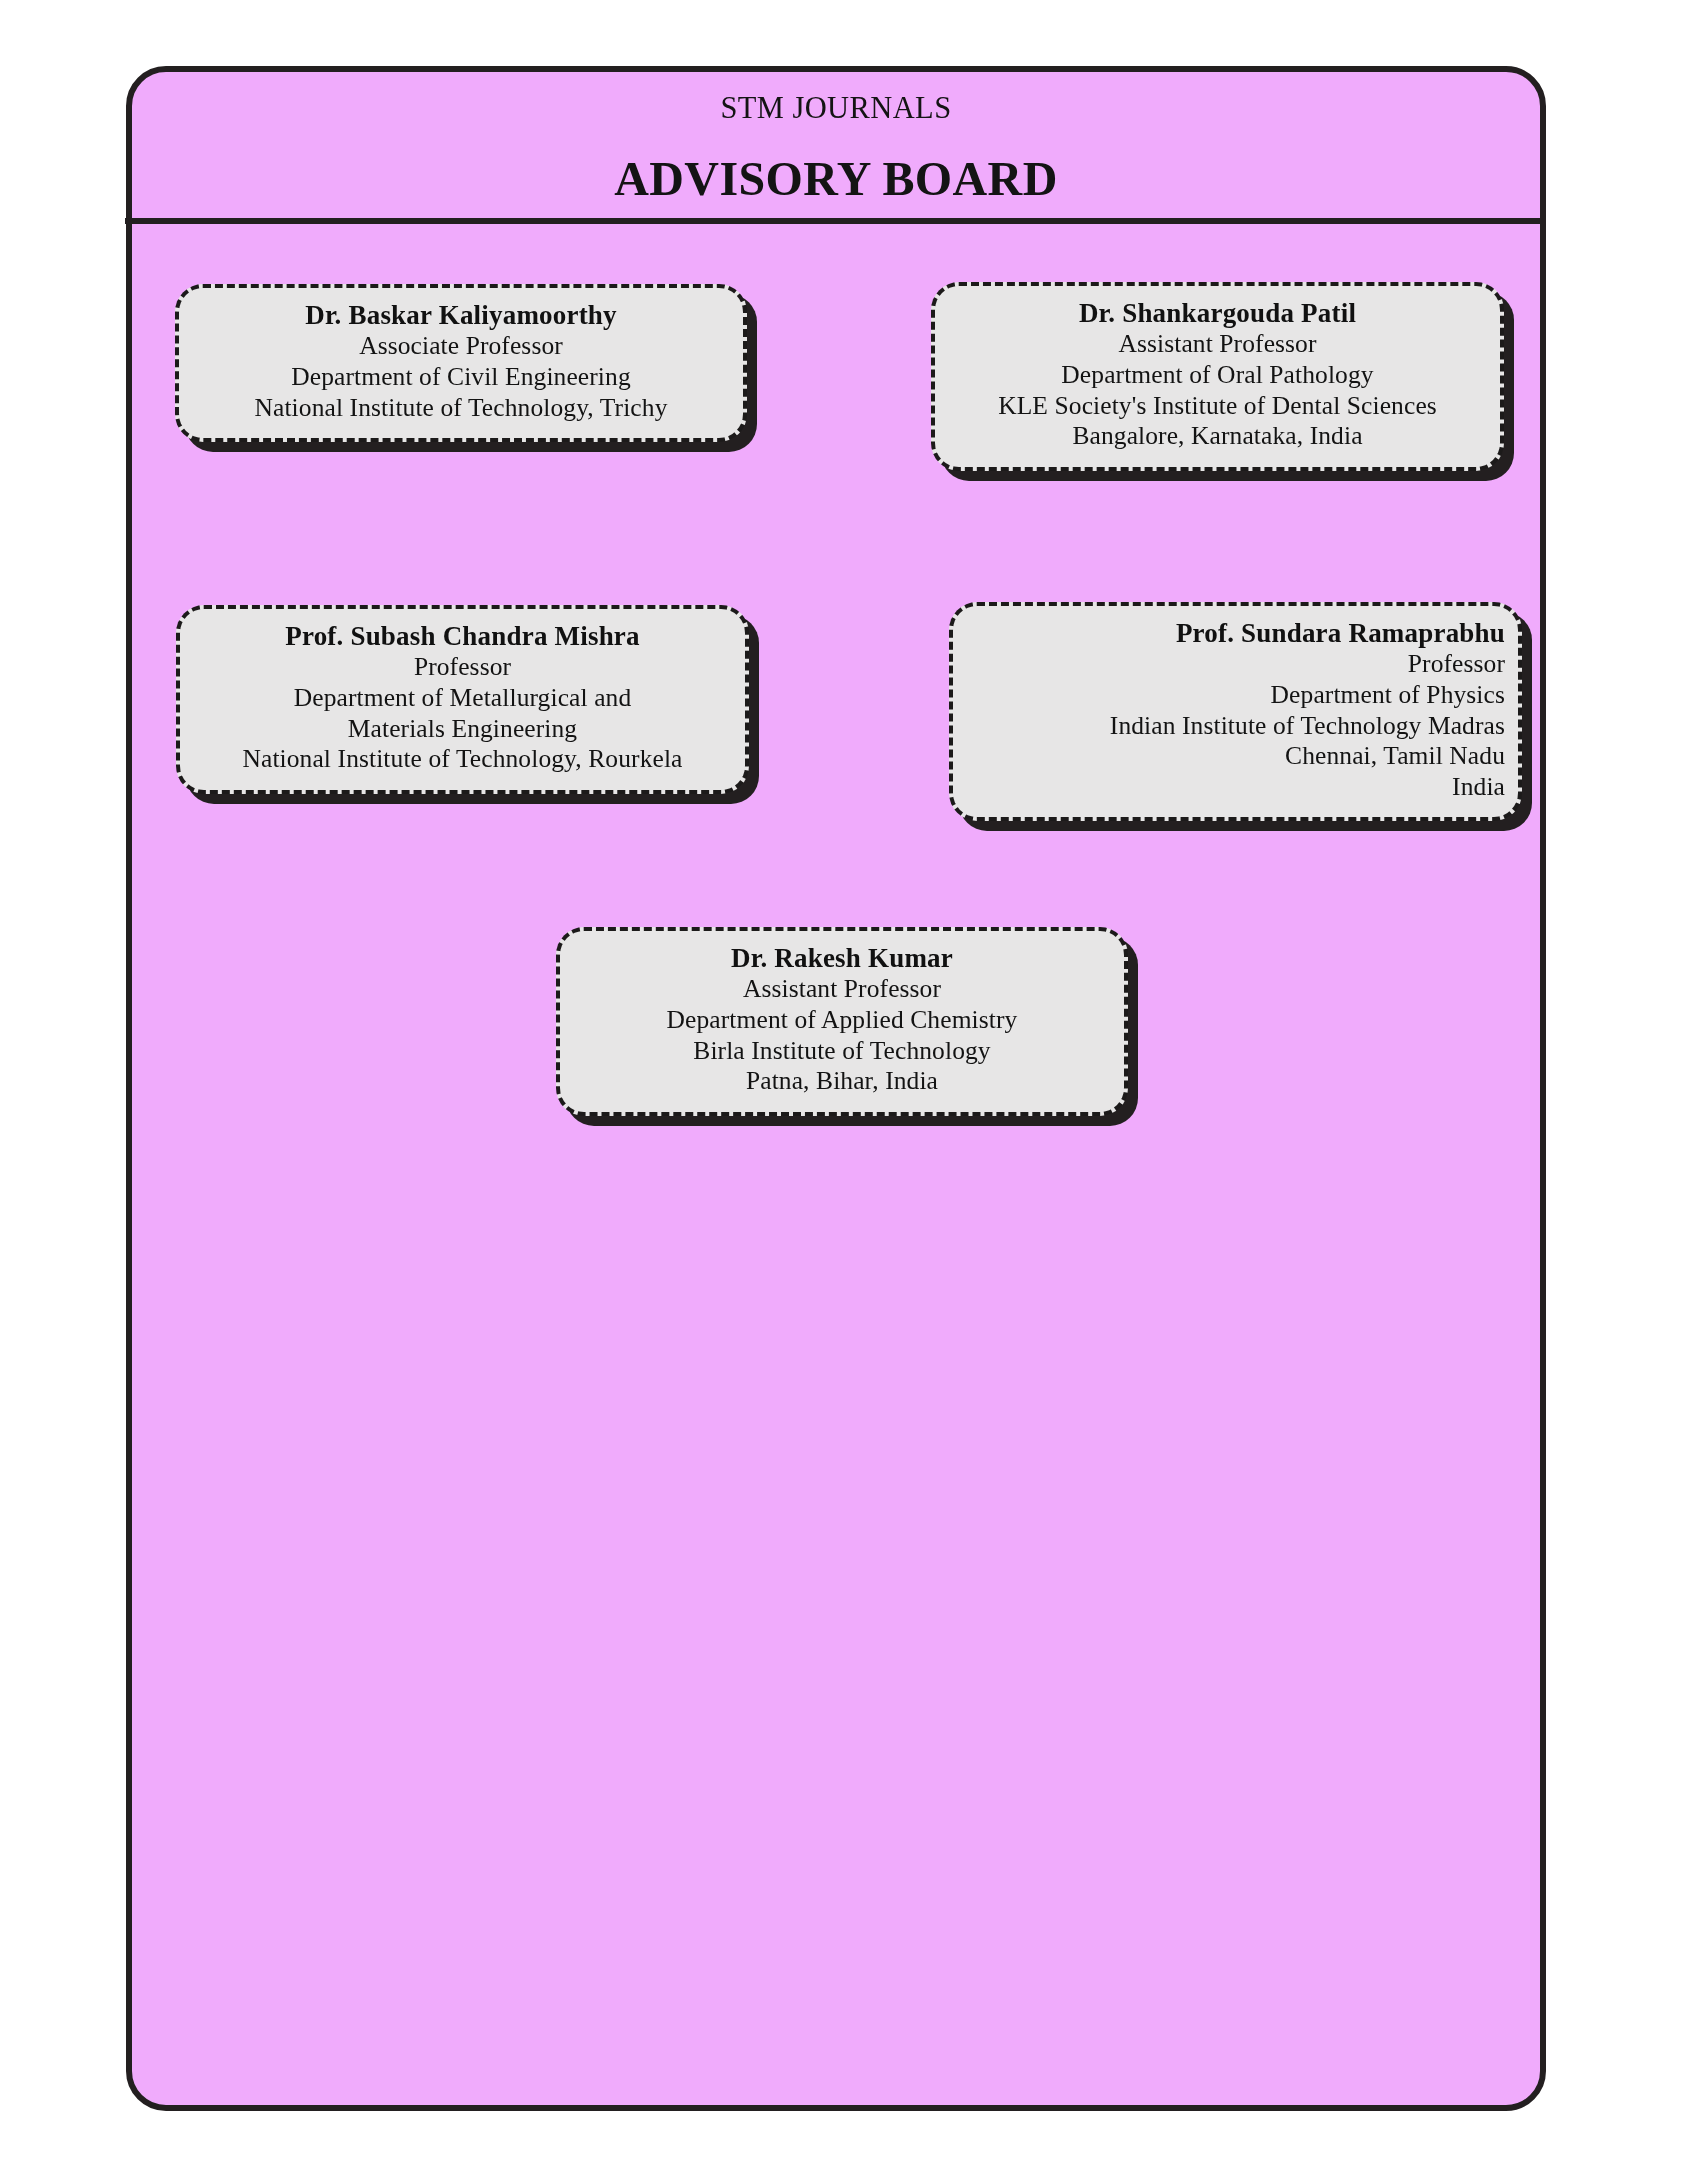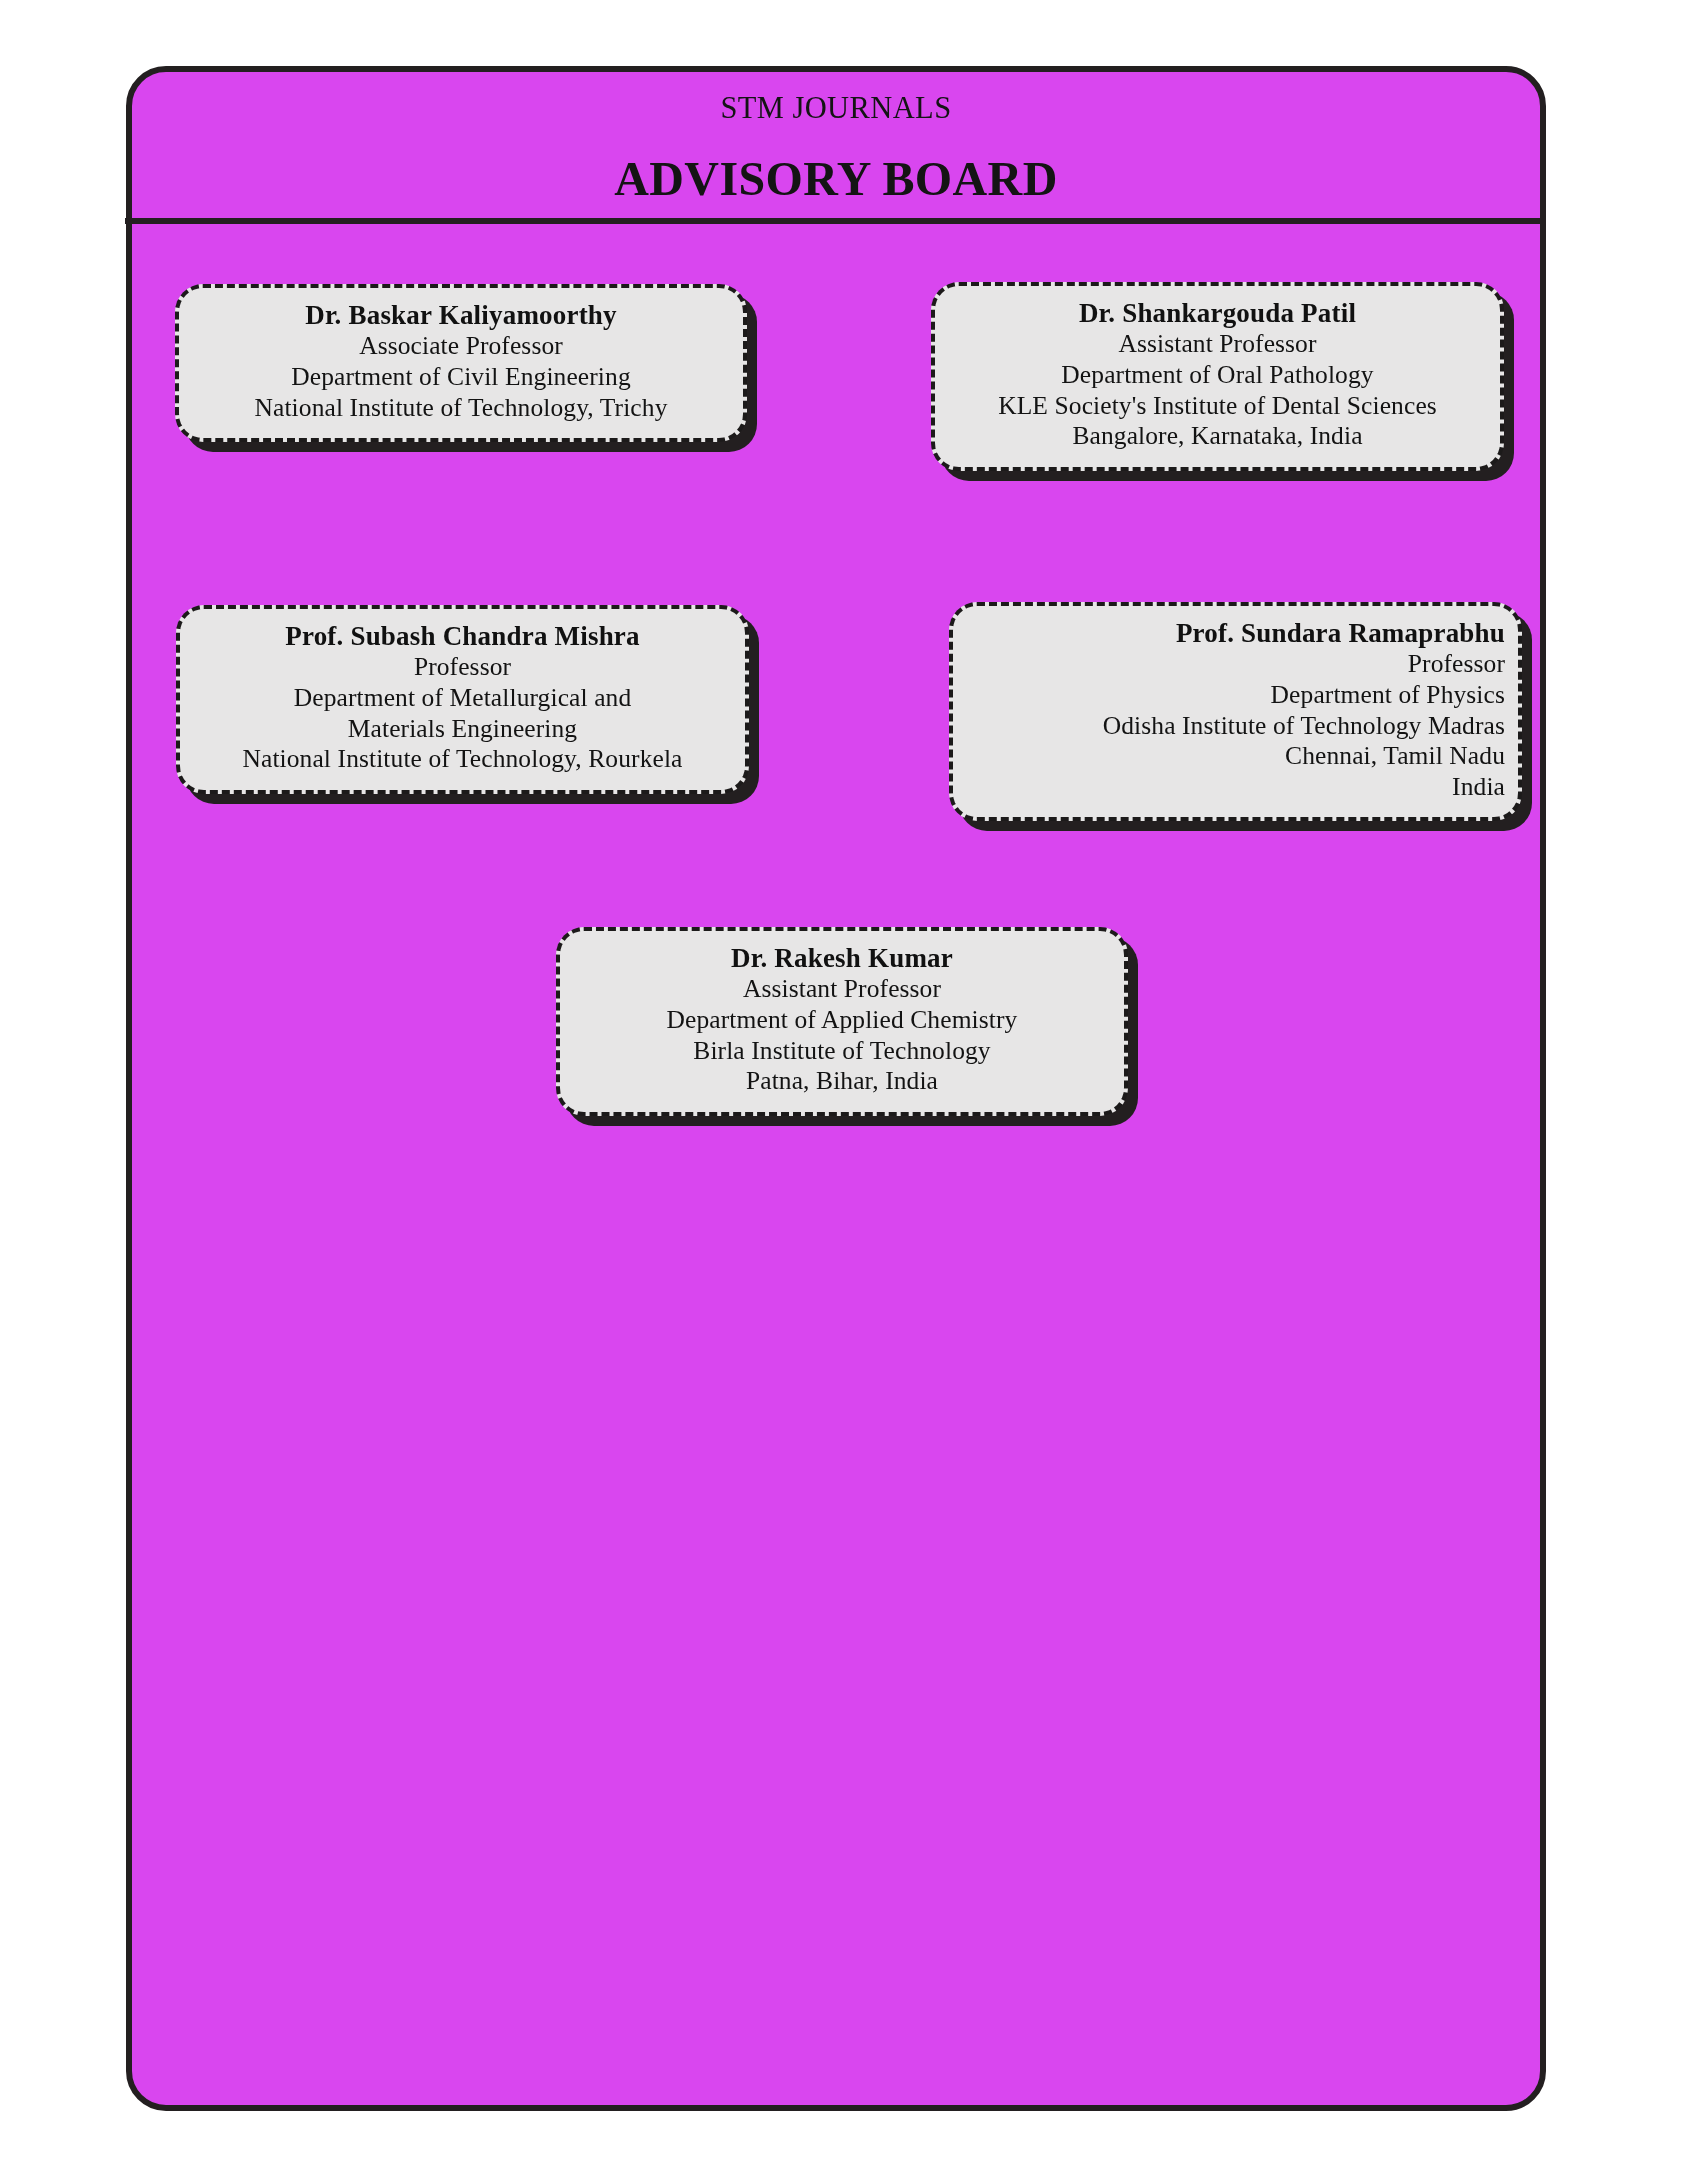--- a/index.html
+++ b/index.html
@@ -20,21 +20,21 @@
   
   #page-frame {
     position: absolute;
     left: 126px;
     top: 66px;
     width: 1420px;
     height: 2045px;
     border: 6.6px solid #231f20;
     border-radius: 40px;
     box-sizing: border-box;
-    background: #d946ef;
+    background: #f0abfc;
   }
 
   
   #header {
     position: absolute;
     left: 0;
     top: 0;
     width: 100%;
     text-align: center;
   }
@@ -140,21 +140,21 @@
       <div class="member-line">Professor</div>
       <div class="member-line">Department of Metallurgical and</div>
       <div class="member-line">Materials Engineering</div>
       <div class="member-line">National Institute of Technology, Rourkela</div>
     </div>
 
     <div class="member-card" id="card-3">
       <div class="member-name">Prof. Sundara Ramaprabhu</div>
       <div class="member-line">Professor</div>
       <div class="member-line">Department of Physics</div>
-      <div class="member-line">Odisha Institute of Technology Madras</div>
+      <div class="member-line">Indian Institute of Technology Madras</div>
       <div class="member-line">Chennai, Tamil Nadu</div>
       <div class="member-line">India</div>
     </div>
 
     <div class="member-card" id="card-4">
       <div class="member-name">Dr. Rakesh Kumar</div>
       <div class="member-line">Assistant Professor</div>
       <div class="member-line">Department of Applied Chemistry</div>
       <div class="member-line">Birla Institute of Technology</div>
       <div class="member-line">Patna, Bihar, India</div>

